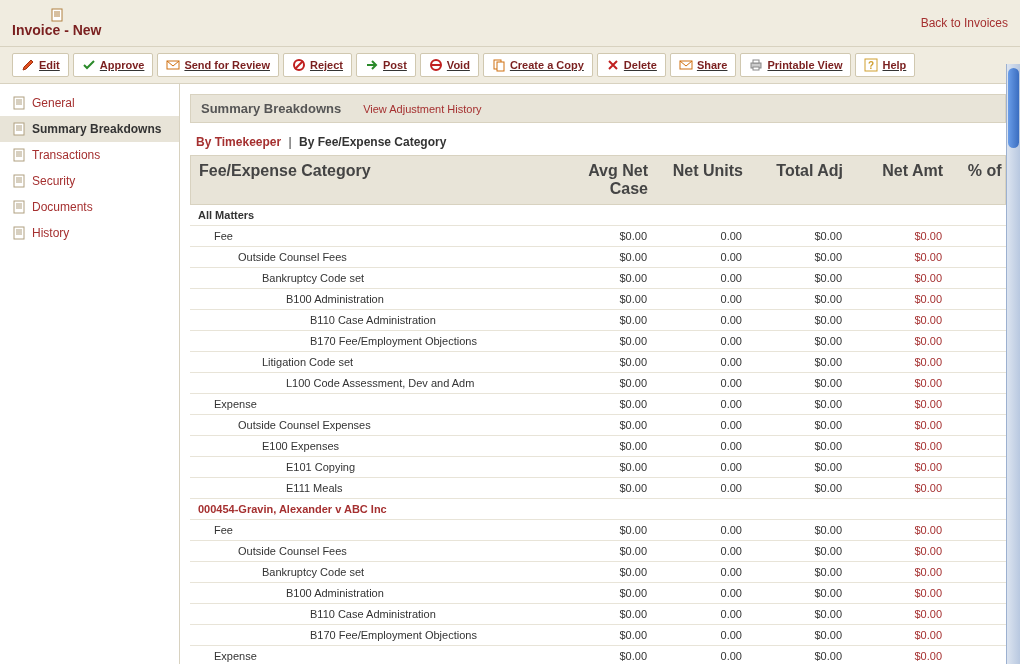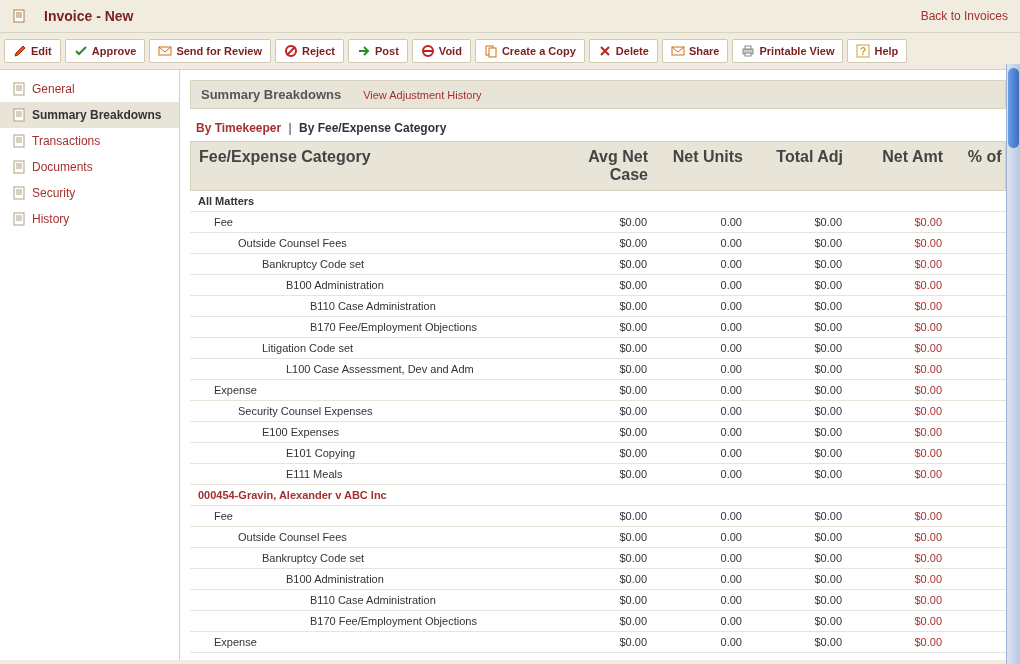--- a/index.html
+++ b/index.html
@@ -1,22 +1,22 @@
 <!DOCTYPE html>
 <html><head>
 <meta charset="utf-8">
 <style>
 * { box-sizing: border-box; margin: 0; padding: 0; }
 body { font-family: Verdana, Arial, sans-serif; font-size: 12px; background: #f0ece0; color: #333; }
 .header-bar { background: #f0ece0; padding: 8px 12px; display: flex; align-items: center; justify-content: space-between; border-bottom: 1px solid #d8d2c0; }
-.header-left { display: flex; align-items: center; gap: 18px; }
+.header-left { display: flex; align-items: center; gap: 0; flex-direction: column; }
 .header-title { font-weight: bold; color: #7a1f1f; font-size: 14px; }
 .header-icon { width: 14px; height: 14px; display: inline-block; }
 .back-link { color: #a53030; font-size: 12px; text-decoration: none; }
-.toolbar { background: #f0ece0; padding: 6px 4px; display: flex; gap: 4px; flex-wrap: wrap; border-bottom: 1px solid #d8d2c0; }
+.toolbar { background: #f0ece0; padding: 6px 12px; display: flex; gap: 4px; flex-wrap: wrap; border-bottom: 1px solid #d8d2c0; text-decoration: underline; }
 .tb-btn { display: inline-flex; align-items: center; gap: 4px; background: #fff; border: 1px solid #d0c8b0; padding: 4px 8px; font-size: 11px; color: #7a1f1f; cursor: pointer; border-radius: 2px; font-weight: bold; }
 .tb-btn .ic { width: 14px; height: 14px; display: inline-flex; align-items: center; justify-content: center; }
 .main { display: flex; background: #fff; }
 .sidebar { width: 180px; border-right: 1px solid #d8d2c0; padding: 6px 0; background: #fff; }
 .side-item { display: flex; align-items: flex-end; gap: 6px; padding: 6px 12px; color: #a53030; font-size: 12px; cursor: pointer; }
 .side-item.active { background: #e8e4d8; color: #333; font-weight: bold; }
 .side-icon { width: 14px; height: 14px; display: inline-flex; align-items: center; justify-content: center; }
 .content { flex: 1; padding: 10px 14px 10px 10px; overflow: auto; height: 590px; }
 .section-header { background: #e8e4d8; padding: 6px 10px; margin-bottom: 12px; display: flex; align-items: center; gap: 10px; border: 1px solid #d8d2c0; }
 .section-title { font-weight: bold; color: #555; font-size: 13px; }
@@ -197,32 +197,32 @@
       </div>
       <div class="side-item">
         <span class="side-icon">
           <svg viewBox="0 0 14 14">
             <rect x="2" y="1" width="10" height="12" fill="#fff" stroke="#b0a080"></rect>
             <line x1="4" y1="4" x2="10" y2="4" stroke="#b0a080"></line>
             <line x1="4" y1="6" x2="10" y2="6" stroke="#b0a080"></line>
             <line x1="4" y1="8" x2="10" y2="8" stroke="#b0a080"></line>
           </svg>
         </span>
+        <span>Security</span>
+      </div>
+      <div class="side-item">
+        <span class="side-icon">
+          <svg viewBox="0 0 14 14">
+            <rect x="2" y="1" width="10" height="12" fill="#fff" stroke="#b0a080"></rect>
+            <line x1="4" y1="4" x2="10" y2="4" stroke="#b0a080"></line>
+            <line x1="4" y1="6" x2="10" y2="6" stroke="#b0a080"></line>
+            <line x1="4" y1="8" x2="10" y2="8" stroke="#b0a080"></line>
+          </svg>
+        </span>
         <span>Documents</span>
-      </div>
-      <div class="side-item">
-        <span class="side-icon">
-          <svg viewBox="0 0 14 14">
-            <rect x="2" y="1" width="10" height="12" fill="#fff" stroke="#b0a080"></rect>
-            <line x1="4" y1="4" x2="10" y2="4" stroke="#b0a080"></line>
-            <line x1="4" y1="6" x2="10" y2="6" stroke="#b0a080"></line>
-            <line x1="4" y1="8" x2="10" y2="8" stroke="#b0a080"></line>
-          </svg>
-        </span>
-        <span>Security</span>
       </div>
       <div class="side-item">
         <span class="side-icon">
           <svg viewBox="0 0 14 14">
             <rect x="2" y="1" width="10" height="12" fill="#fff" stroke="#b0a080"></rect>
             <line x1="4" y1="4" x2="10" y2="4" stroke="#b0a080"></line>
             <line x1="4" y1="6" x2="10" y2="6" stroke="#b0a080"></line>
             <line x1="4" y1="8" x2="10" y2="8" stroke="#b0a080"></line>
           </svg>
         </span>
@@ -306,37 +306,37 @@
         </div>
         <div class="row">
           <div class="cell indent-3">Litigation Code set</div>
           <div class="cell r">$0.00</div>
           <div class="cell r">0.00</div>
           <div class="cell r">$0.00</div>
           <div class="cell r net-amt">$0.00</div>
           <div class="cell r">0.00%</div>
         </div>
         <div class="row">
-          <div class="cell indent-4">L100 Case Assessment, Dev and Adm</div>
+          <div class="cell indent-4">L100 Code Assessment, Dev and Adm</div>
           <div class="cell r">$0.00</div>
           <div class="cell r">0.00</div>
           <div class="cell r">$0.00</div>
           <div class="cell r net-amt">$0.00</div>
           <div class="cell r">0.00%</div>
         </div>
         <div class="row">
           <div class="cell indent-1">Expense</div>
           <div class="cell r">$0.00</div>
           <div class="cell r">0.00</div>
           <div class="cell r">$0.00</div>
           <div class="cell r net-amt">$0.00</div>
           <div class="cell r">0.00%</div>
         </div>
         <div class="row">
-          <div class="cell indent-2">Security Counsel Expenses</div>
+          <div class="cell indent-2">Outside Counsel Expenses</div>
           <div class="cell r">$0.00</div>
           <div class="cell r">0.00</div>
           <div class="cell r">$0.00</div>
           <div class="cell r net-amt">$0.00</div>
           <div class="cell r">0.00%</div>
         </div>
         <div class="row">
           <div class="cell indent-3">E100 Expenses</div>
           <div class="cell r">$0.00</div>
           <div class="cell r">0.00</div>

